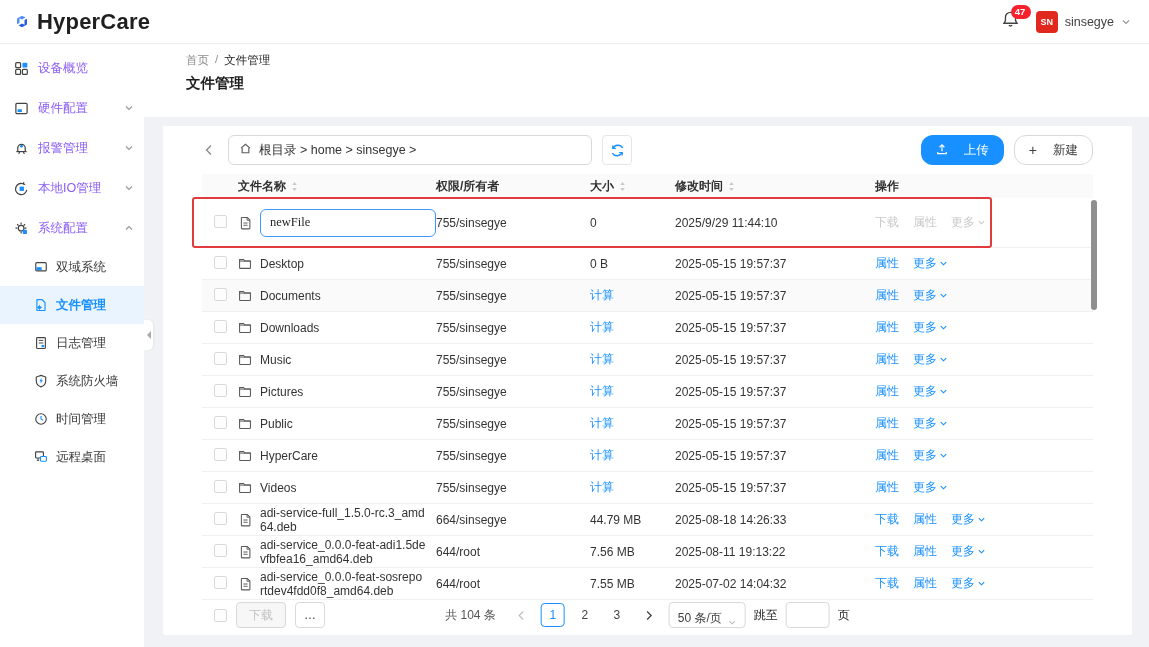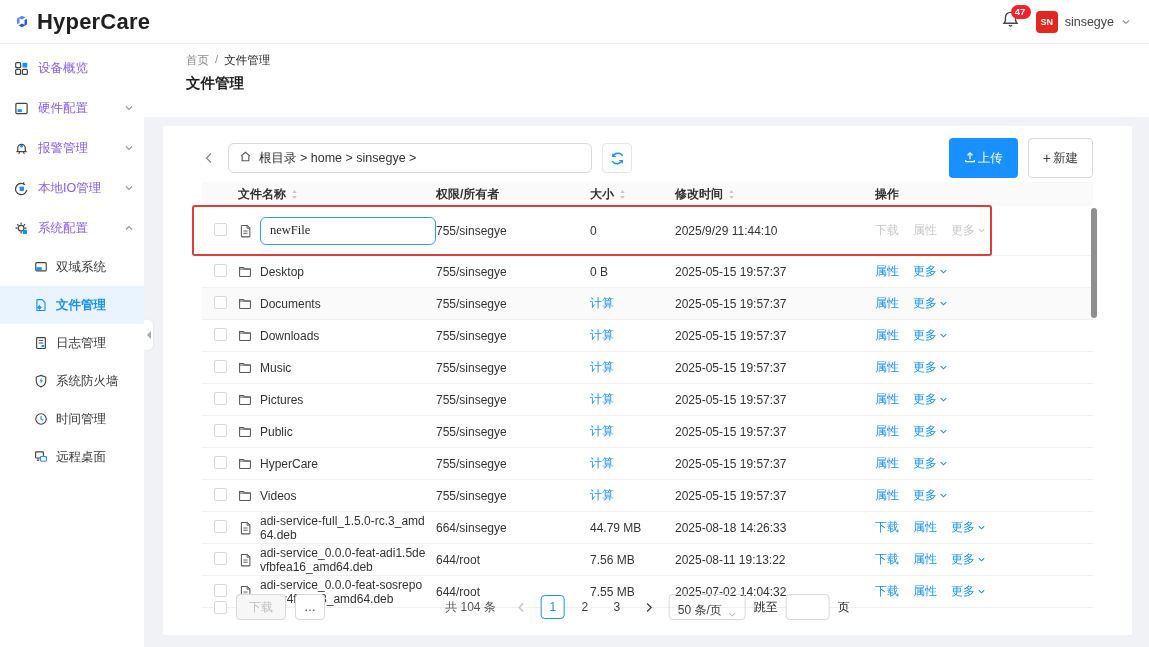--- a/index.html
+++ b/index.html
@@ -39,31 +39,31 @@
                      color:#9a9a9a; font-size:7px; cursor:pointer; box-shadow:1px 0 2px rgba(0,0,0,.05); }
 
   
   .main { flex:1; display:flex; flex-direction:column; background:#f0f2f5; min-width:0; }
   .page-head { background:#fff; padding:9px 20px 24px 42px; }
   .breadcrumb { font-size:11.5px; color:#8c8c8c; display:flex; gap:6px; }
   .breadcrumb .cur { color:#262626; }
   .page-title { margin-top:6px; font-size:14.5px; font-weight:700; color:#1f1f1f; }
 
   .content { flex:1; padding:9px 17px 12px 19px; min-height:0; }
-  .card { background:#fff; border-radius:2px; height:100%; padding:8px 39px; display:flex; flex-direction:column; }
+  .card { background:#fff; border-radius:2px; height:100%; padding:0 39px; display:flex; flex-direction:column; }
 
   
   .card-toolbar { height:48px; display:flex; align-items:center; gap:10px; flex:0 0 48px; }
   .back-btn { width:16px; display:flex; cursor:pointer; }
   .pathbox { width:364px; height:30px; border:1px solid #d9d9d9; border-radius:6px;
              display:flex; align-items:center; gap:7px; padding:0 10px; font-size:12.5px; color:#333; cursor:text; }
   .refresh-btn { width:30px; height:30px; border:1px solid #e6e6e6; border-radius:4px; background:#fff;
                  display:flex; align-items:center; justify-content:center; cursor:pointer; }
   .toolbar-right { margin-left:auto; display:flex; gap:10px; }
-  .btn { height:40px; border-radius:4px; font-size:12.5px; display:flex; align-items:center; gap:2px;
+  .btn { height:30px; border-radius:12px; font-size:12.5px; display:flex; align-items:center; gap:16px;
          padding:0 14px; cursor:pointer; border:1px solid transparent; }
   .btn-primary { background:#1890ff; color:#fff; }
   .btn-default { background:#fff; border-color:#d9d9d9; color:#404040; }
   .plus { font-size:14px; line-height:1; }
 
   
   .tablewrap { flex:1; position:relative; min-height:0; }
   .grid-row { display:grid; grid-template-columns:36px 198px 154px 85px 200px 1fr; align-items:center; }
   .thead { height:24px; background:#fafafa; font-weight:700; font-size:12px; color:#303030; }
   .th { display:flex; align-items:center; gap:5px; }

